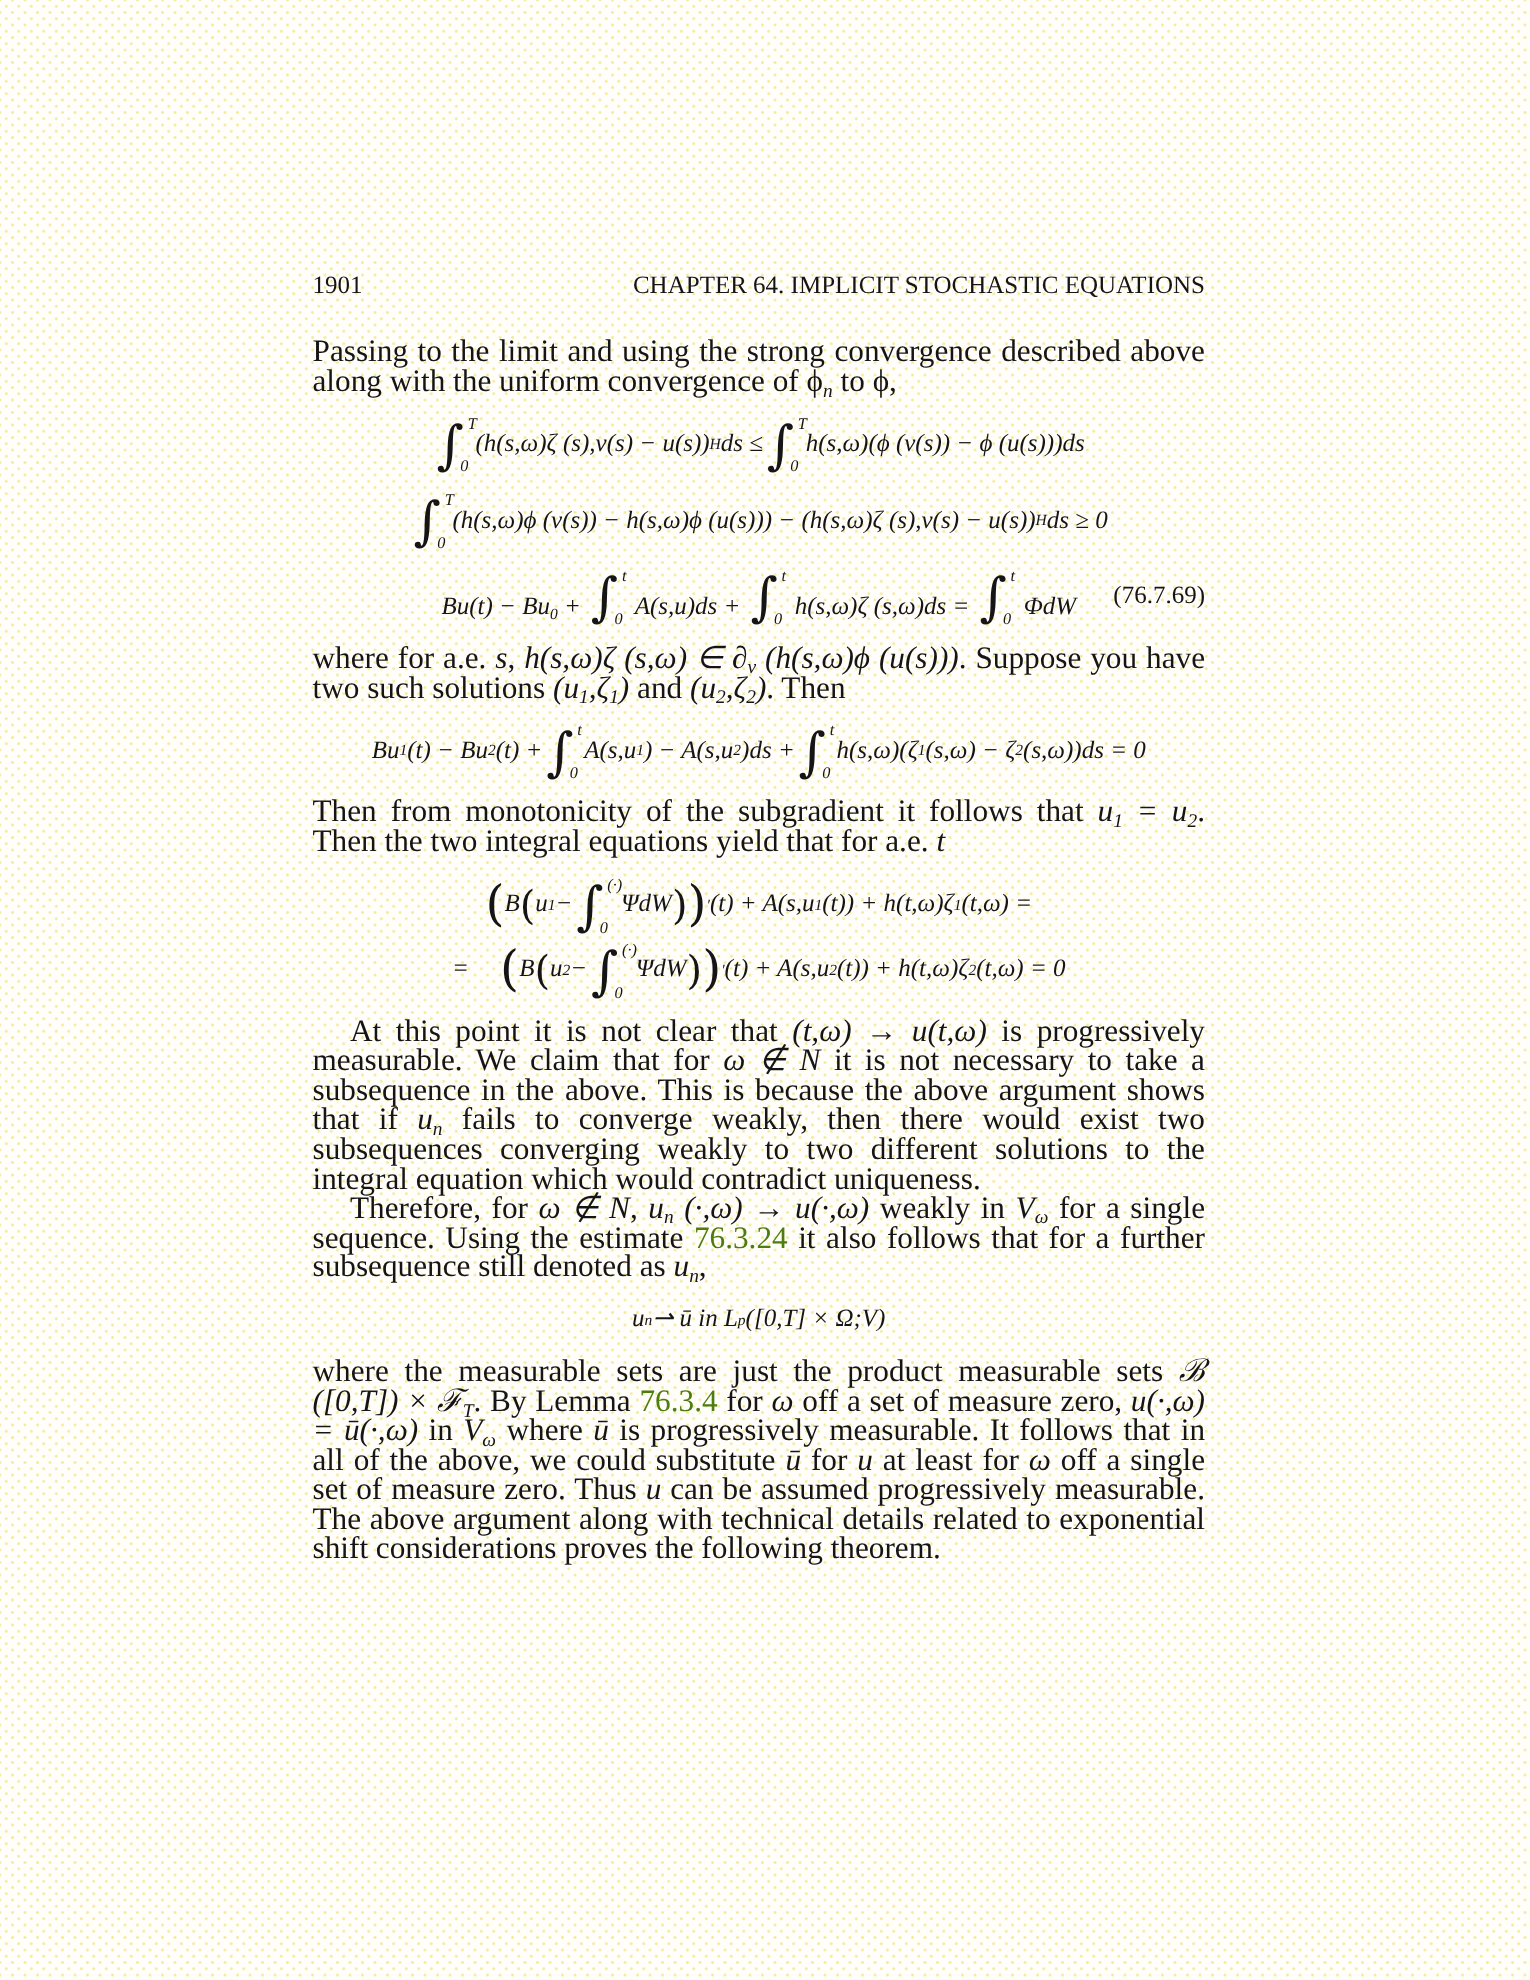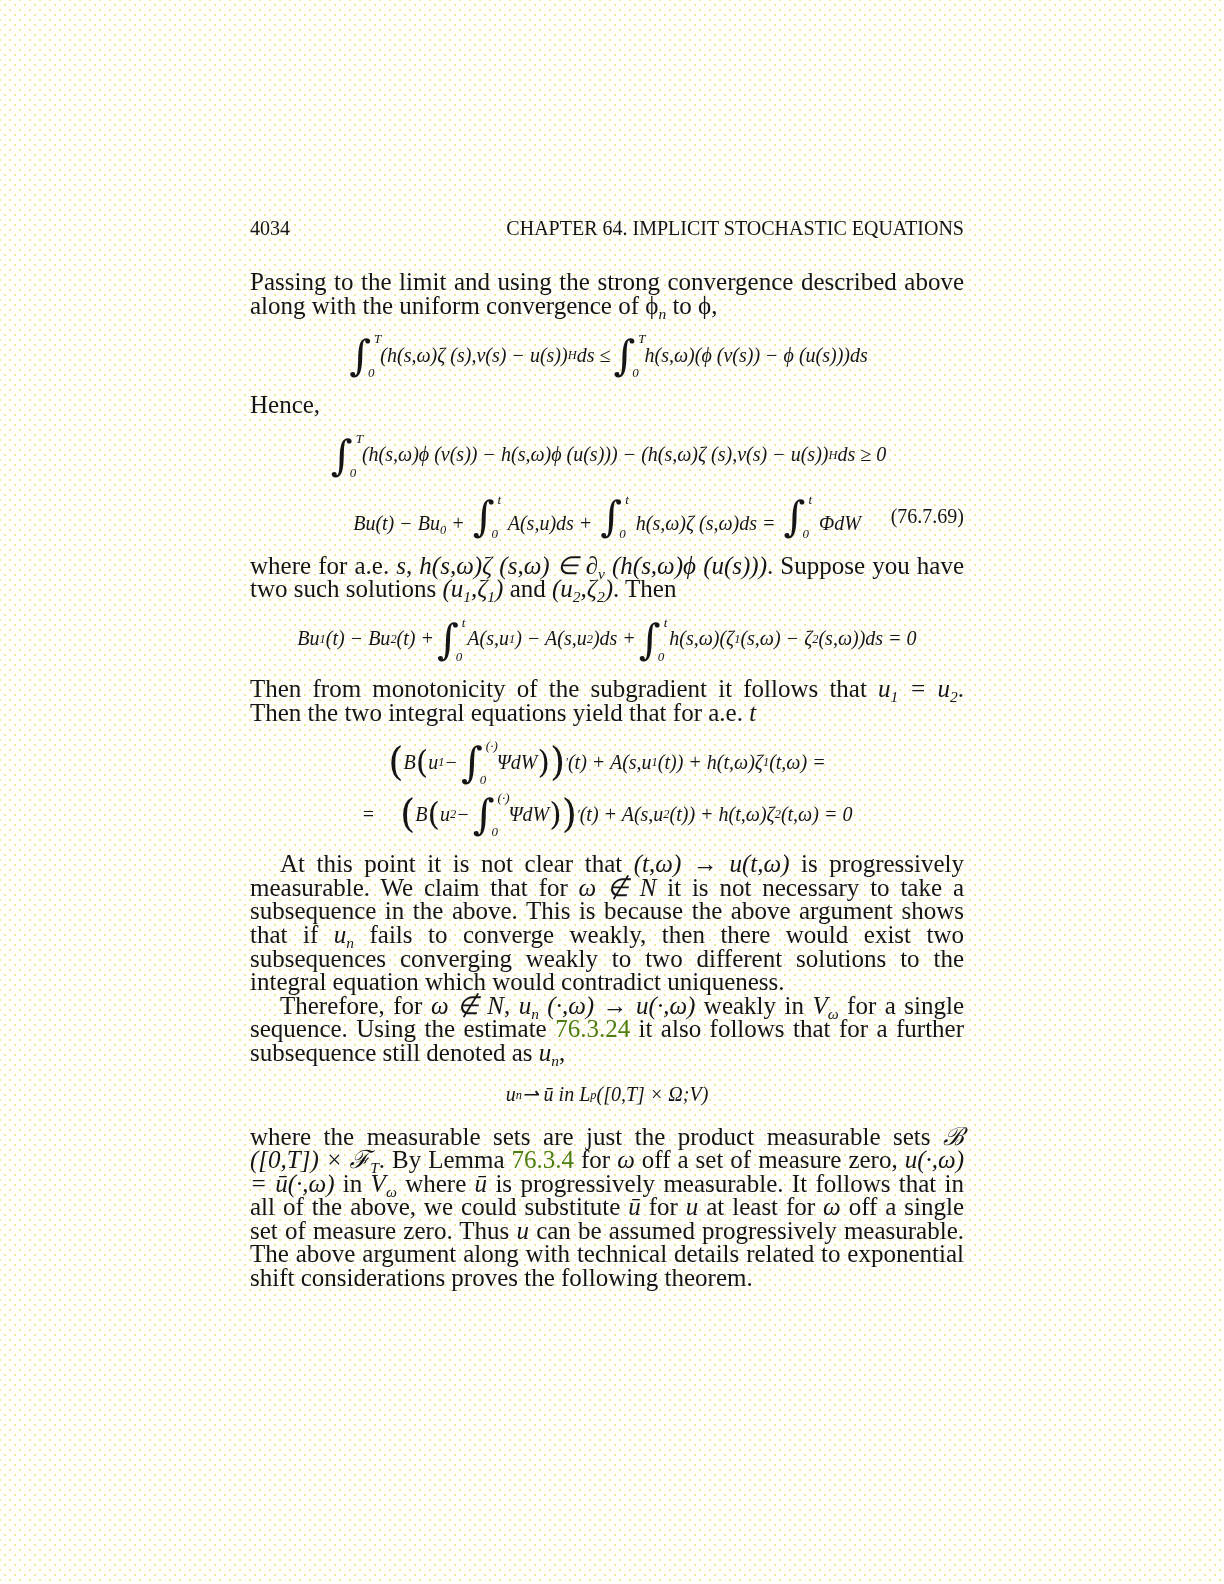--- a/index.html
+++ b/index.html
@@ -39,41 +39,40 @@
   .bp1{font-size:1.6em;font-style:normal;line-height:0;vertical-align:-0.14em;font-family:"DejaVu Serif",serif;}
   .bp2{font-size:1.95em;font-style:normal;line-height:0;vertical-align:-0.16em;font-family:"DejaVu Serif",serif;}
   .ref{color:#4d7c0f;text-decoration:none;cursor:pointer;font-style:normal;}
 </style>
 </head>
 <body>
 
 <div class="sheet">
 
   <div class="running">
-    <span>4034</span>
+    <span>1901</span>
     <span>CHAPTER 64.  IMPLICIT STOCHASTIC EQUATIONS</span>
   </div>
 
   <p>Passing to the limit and using the strong convergence described above along with the uniform convergence of ϕ<i><sub>n</sub></i> to ϕ,</p>
 
   <div class="disp"><span class="iw">
         <span class="isym">∫</span>
         <span class="ilims">
           <span class="iup">T</span>
           <span class="ilo">0</span>
         </span>
       </span> (h(s,ω)ζ (s),v(s) − u(s))<sub>H</sub> ds ≤ <span class="iw">
         <span class="isym">∫</span>
         <span class="ilims">
           <span class="iup">T</span>
           <span class="ilo">0</span>
         </span>
       </span> h(s,ω)(ϕ (v(s)) − ϕ (u(s)))ds</div>
 
-  <p>Hence,</p>
 
   <div class="disp"><span class="iw">
         <span class="isym">∫</span>
         <span class="ilims">
           <span class="iup">T</span>
           <span class="ilo">0</span>
         </span>
       </span> (h(s,ω)ϕ (v(s)) − h(s,ω)ϕ (u(s))) − (h(s,ω)ζ (s),v(s) − u(s))<sub>H</sub> ds ≥ 0</div>
 
 

